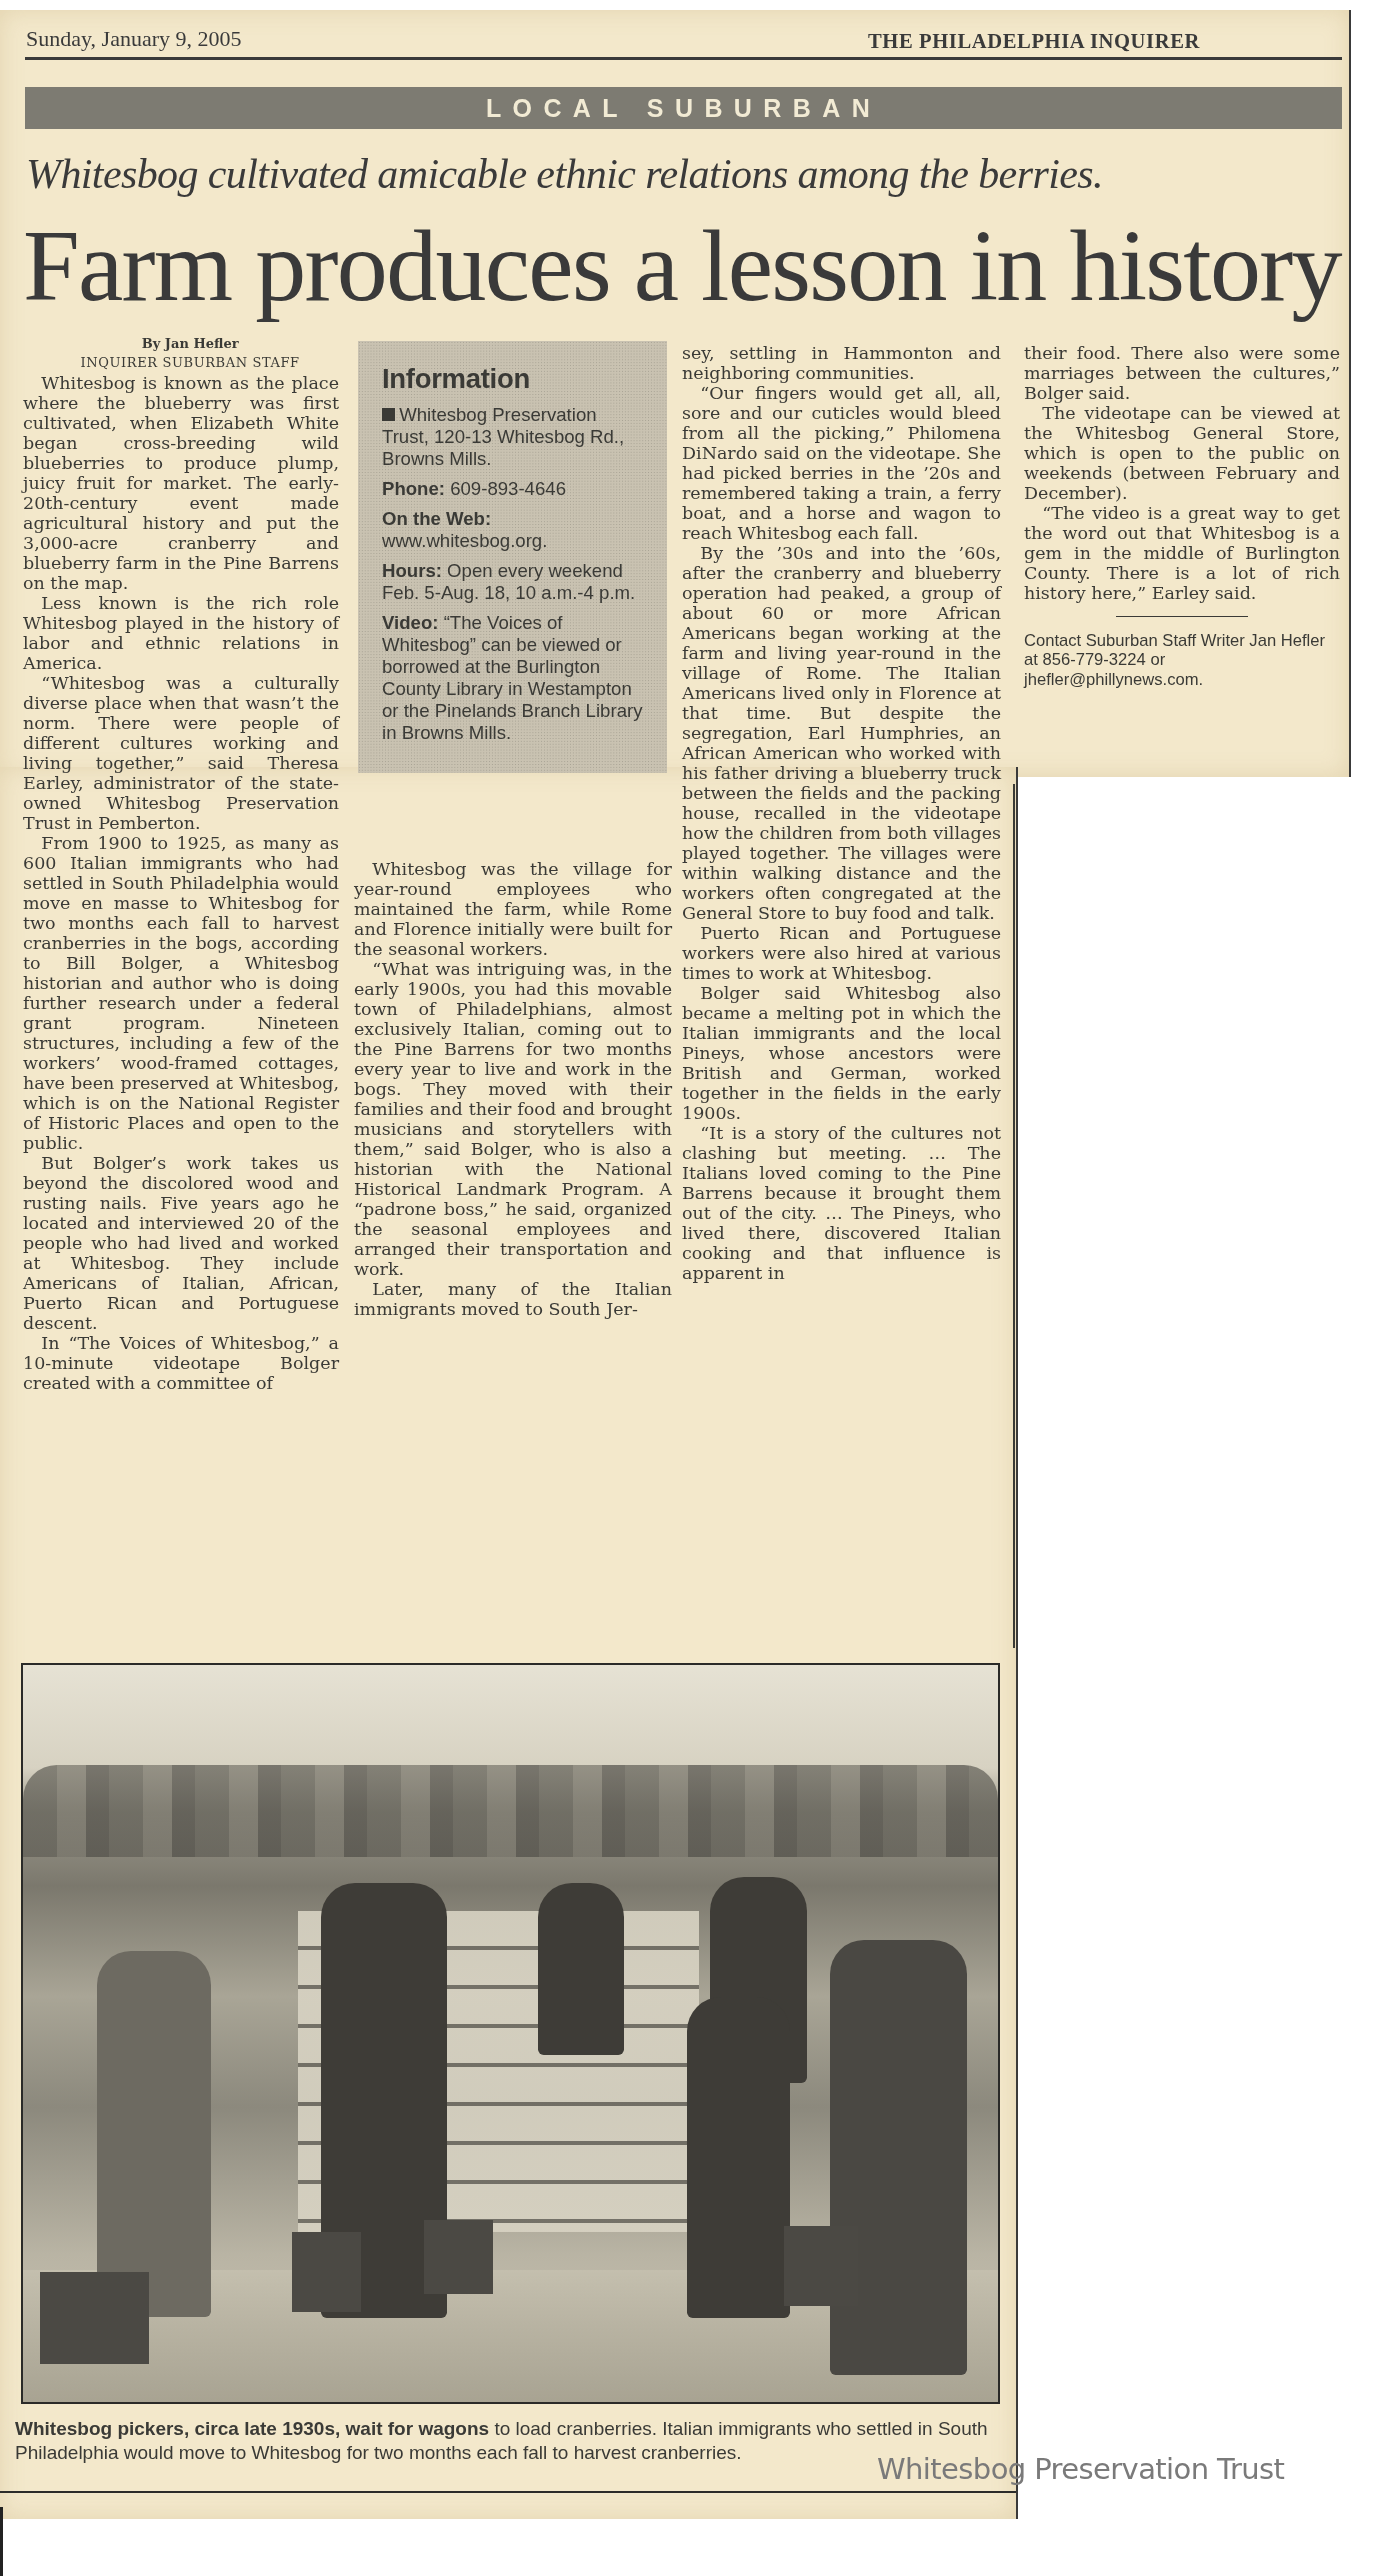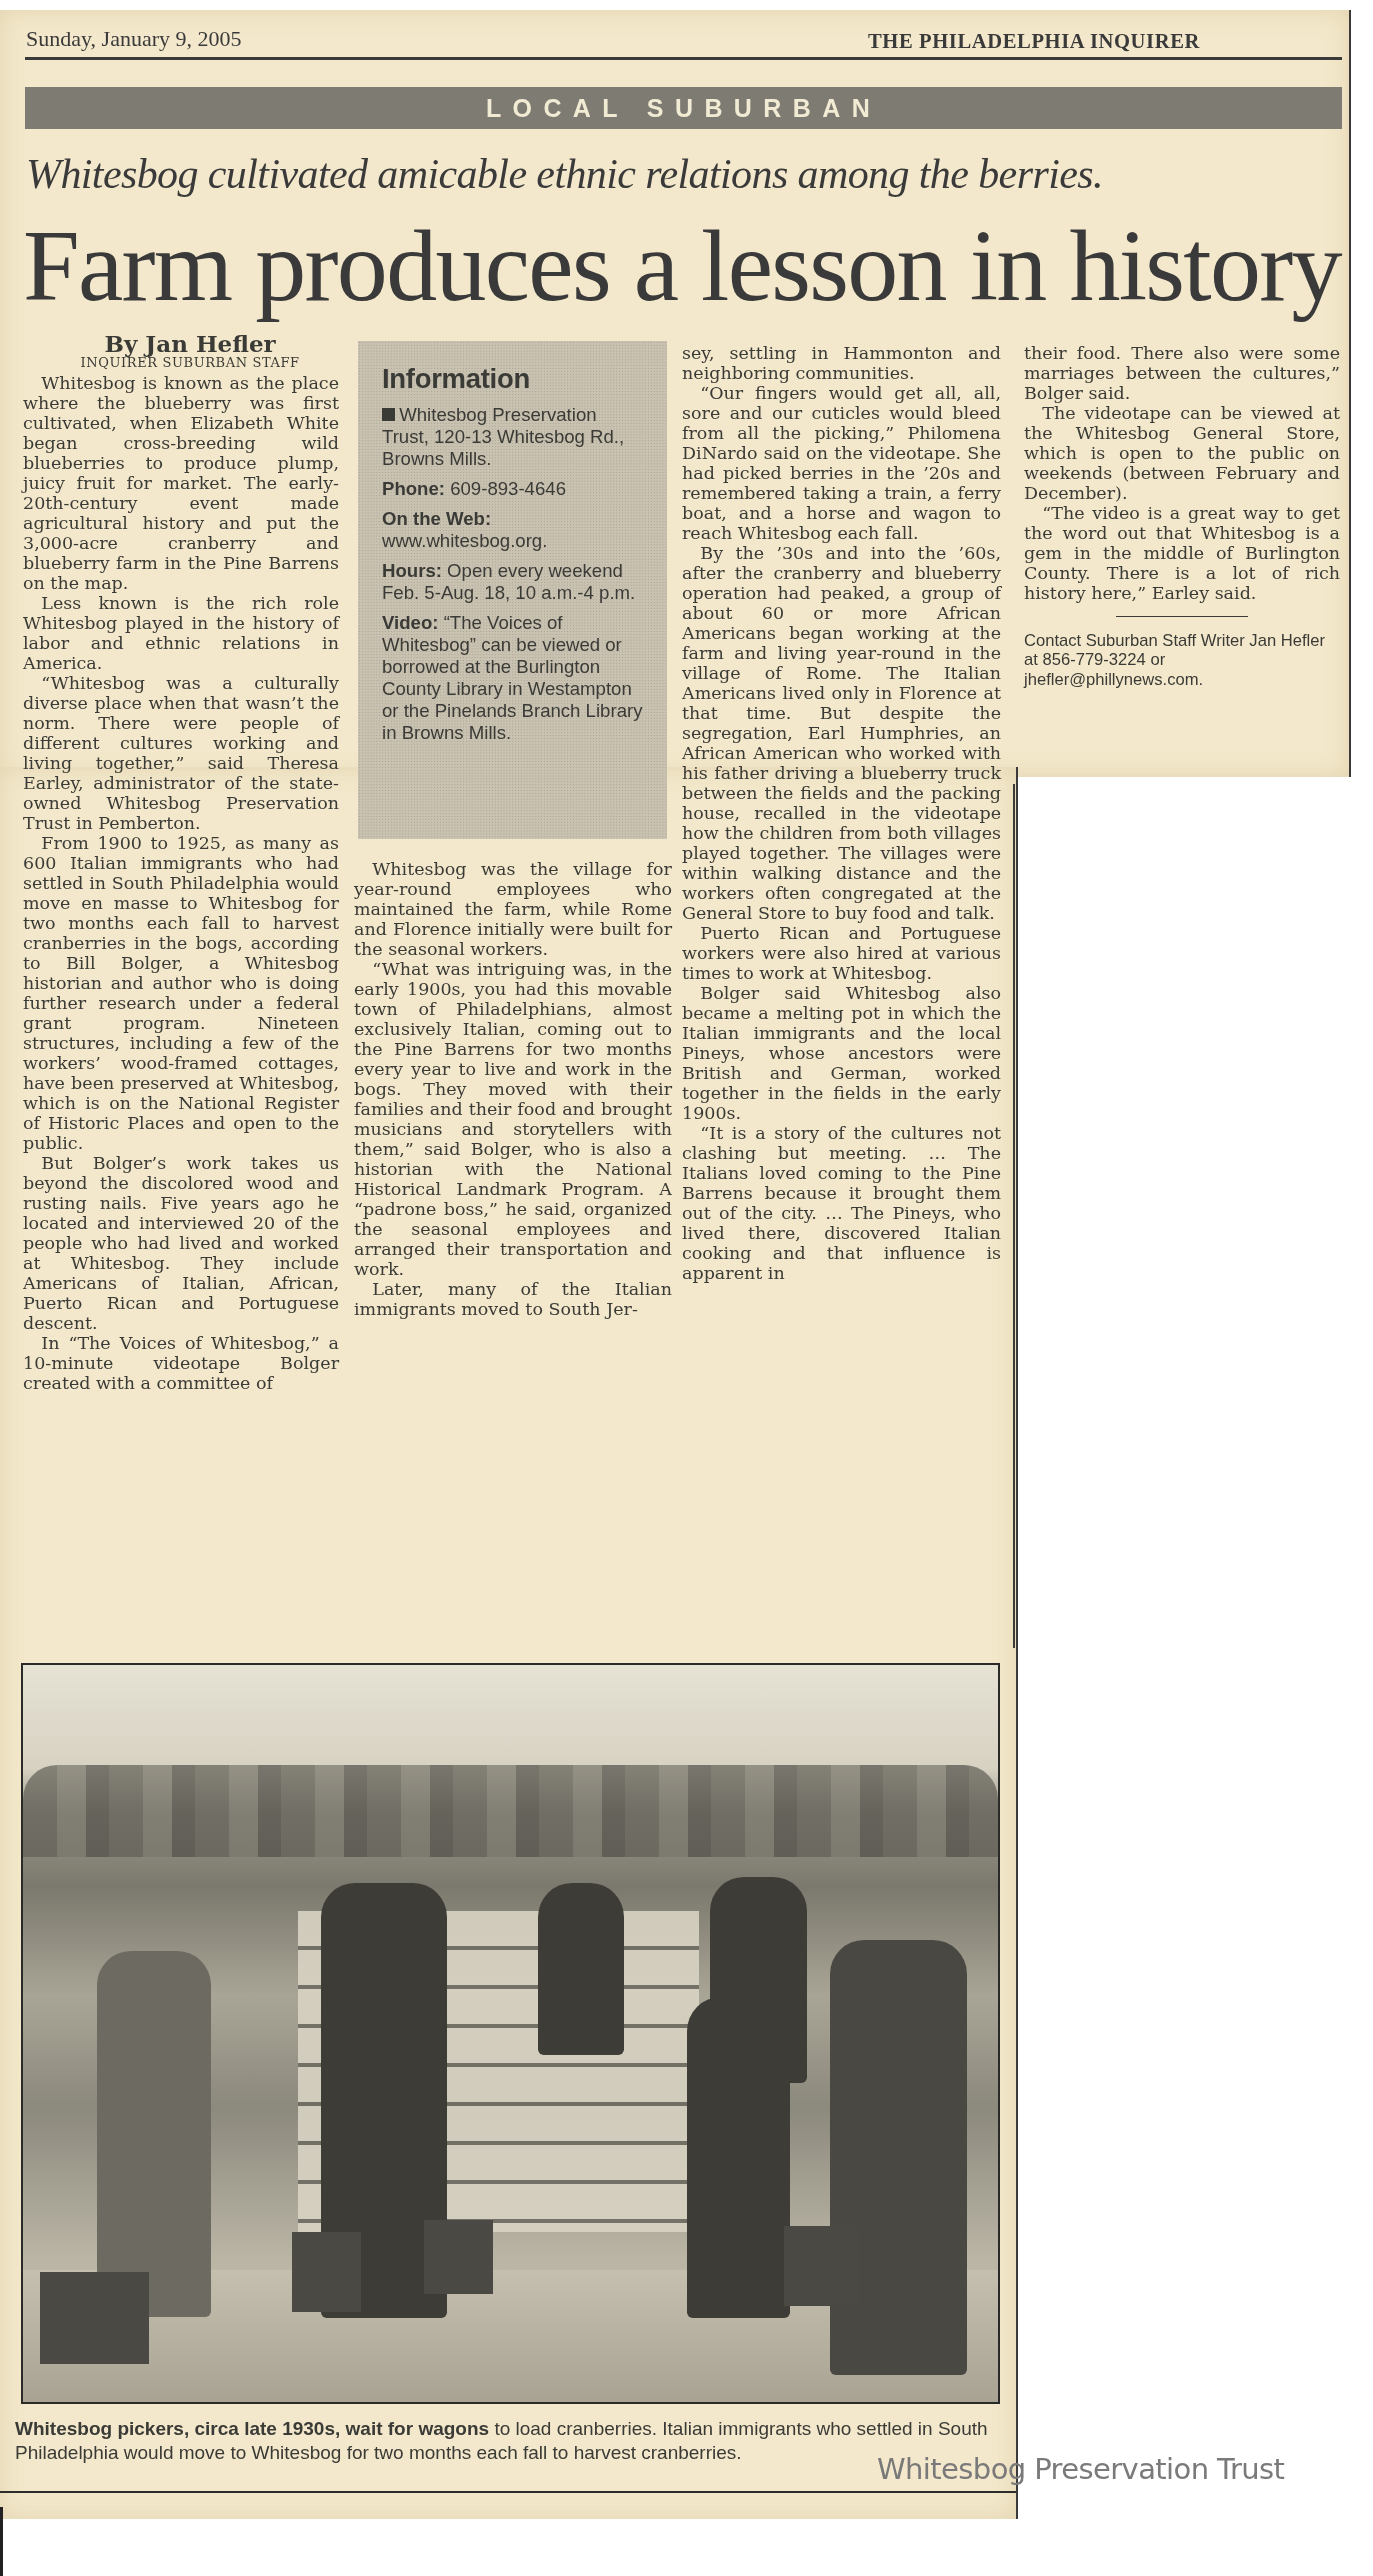--- a/index.html
+++ b/index.html
@@ -24,27 +24,27 @@
 
   
   .col { position:absolute; font-family:"DejaVu Serif", serif; font-size:17.5px; line-height:20px; text-align:justify; color:#3a3a36; hyphens:auto; }
   .col p { margin:0; text-indent:18.3px; }
   .col1 { left:23px; top:332px; width:316px; }
   .col2 { left:354px; top:859px; width:318px; }
   .col3 { left:682px; top:343px; width:319px; }
   .col4 { left:1024px; top:343px; width:316px; }
 
   .byline { text-align:center; text-indent:0; }
-  .byline .name { display:block; font-weight:bold; font-size:23px; line-height:23px; }
+  .byline .name { display:block; font-weight:bold; font-size:13px; line-height:23px; }
   .byline .staff { display:block; font-size:13px; letter-spacing:0.6px; line-height:16px; margin-bottom:2.3px; }
 
   .col-rule { position:absolute; width:1.7px; background:#3a3a36; }
 
   
-  .infobox { position:absolute; left:358px; top:341px; width:309px; height:498px; background:#c9c2b1;
+  .infobox { position:absolute; left:358px; top:341px; width:309px; height:432px; background:#c9c2b1;
     background-image: radial-gradient(rgba(70,70,60,0.25) 0.6px, transparent 0.7px); background-size:2.9px 2.9px;
     font-family:"Liberation Sans", sans-serif; color:#3a3a36; box-sizing:border-box; padding:22px 23px 17px 24px; }
   .infobox .title { font-weight:bold; font-size:27.5px; margin-bottom:9.2px; letter-spacing:-0.3px; }
   .infobox .entry { font-size:18.6px; line-height:22px; margin-bottom:8px; }
   .infobox .label { font-weight:bold; }
   .infobox .bullet { display:inline-block; width:12.6px; height:12.6px; background:#3a3a36; margin-right:4.6px; vertical-align:0.6px; }
 
   .tag-rule { width:132px; height:1.7px; background:#3a3a36; margin:12.6px auto 13.7px auto; }
   .tagline { font-family:"Liberation Sans", sans-serif; font-size:16.6px; line-height:19.5px; text-align:left; text-indent:0 !important; }
 

